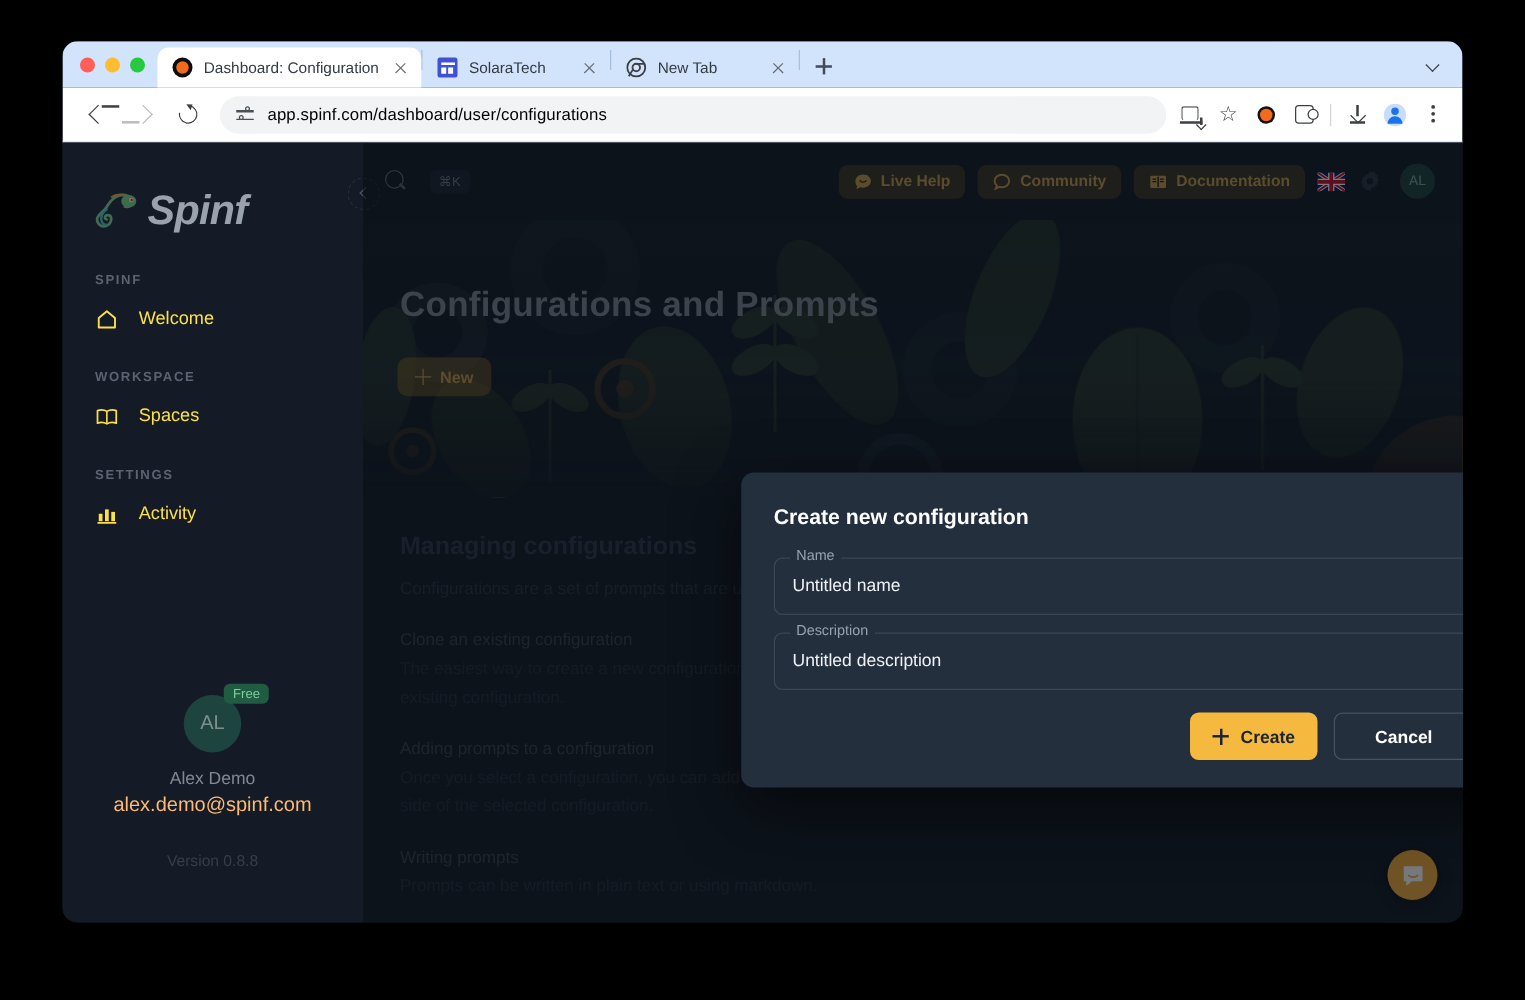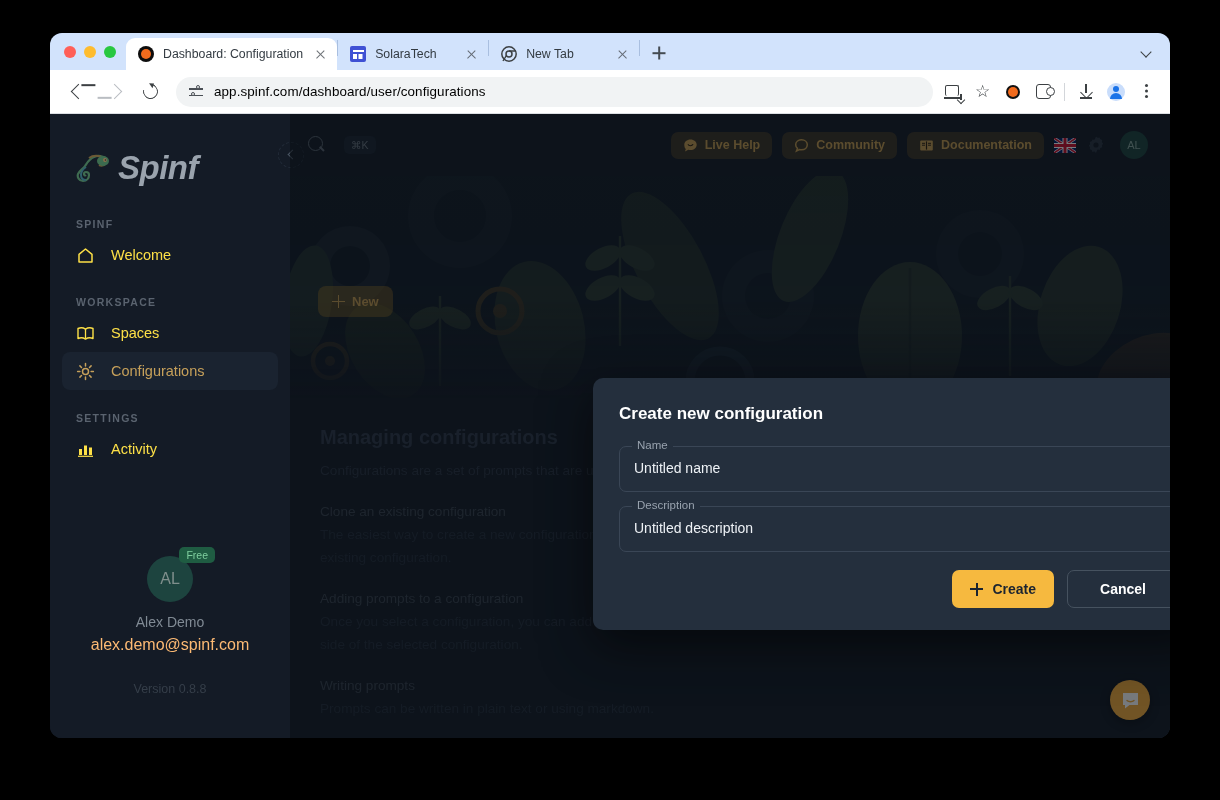--- a/index.html
+++ b/index.html
@@ -456,29 +456,20 @@
 
       <div class="nav-section">WORKSPACE</div>
       <div class="nav-item">
         <span class="nav-ico">
           <svg width="19" height="19" viewBox="0 0 19 19">
               <path d="M2 4.5c2.5-1 5-1 7.5.6 2.5-1.6 5-1.6 7.5-.6v10c-2.5-1-5-1-7.5.6C7 13.5 4.5 13.5 2 14.5z" fill="none" stroke="currentColor" stroke-width="1.4" stroke-linejoin="round"></path>
               <path d="M9.5 5.1v9.6" stroke="currentColor" stroke-width="1.3"></path>
             </svg>
         </span>
         <span>Spaces</span>
-      </div>
-      <div class="nav-item active">
-        <span class="nav-ico">
-          <svg width="19" height="19" viewBox="0 0 19 19">
-              <circle cx="9.5" cy="9.5" r="3" fill="none" stroke="currentColor" stroke-width="1.5"></circle>
-              <path d="M9.5 1.6v2.3M9.5 15.1v2.3M1.6 9.5h2.3M15.1 9.5h2.3M3.9 3.9l1.6 1.6M13.5 13.5l1.6 1.6M15.1 3.9l-1.6 1.6M5.5 13.5l-1.6 1.6" stroke="currentColor" stroke-width="1.5" stroke-linecap="round"></path>
-            </svg>
-        </span>
-        <span>Configurations</span>
       </div>
 
       <div class="nav-section">SETTINGS</div>
       <div class="nav-item">
         <span class="nav-ico">
           <svg width="19" height="19" viewBox="0 0 19 19">
               <rect x="3" y="9" width="3" height="6" fill="currentColor"></rect>
               <rect x="8" y="5.5" width="3" height="9.5" fill="currentColor"></rect>
               <rect x="13" y="7.5" width="3" height="7.5" fill="currentColor"></rect>
               <path d="M2 16.3h15" stroke="currentColor" stroke-width="1.2"></path>
@@ -603,20 +594,21 @@
 
               <circle cx="210" cy="135" r="22" fill="none" stroke="#7a5c2a" stroke-width="5"></circle>
               <circle cx="210" cy="135" r="7" fill="#7a5c2a"></circle>
               <circle cx="40" cy="185" r="17" fill="none" stroke="#7a5c2a" stroke-width="4.5"></circle>
               <circle cx="40" cy="185" r="5" fill="#7a5c2a"></circle>
               <circle cx="430" cy="205" r="30" fill="none" stroke="#32485a" stroke-width="9"></circle>
             </g>
           </svg>
         </div>
         <div id="hero-overlay"></div>
+        <div id="hero-title">Configurations and Prompts</div>
         <div id="new-btn">
           <span class="plus-glyph"></span>
           <span>New</span>
         </div>
       </div>
 
       <div id="doc-body">
         <div id="doc-h1">Managing configurations</div>
         <p id="doc-lead">Configurations are a set of prompts that are used to perform a task.</p>
 

